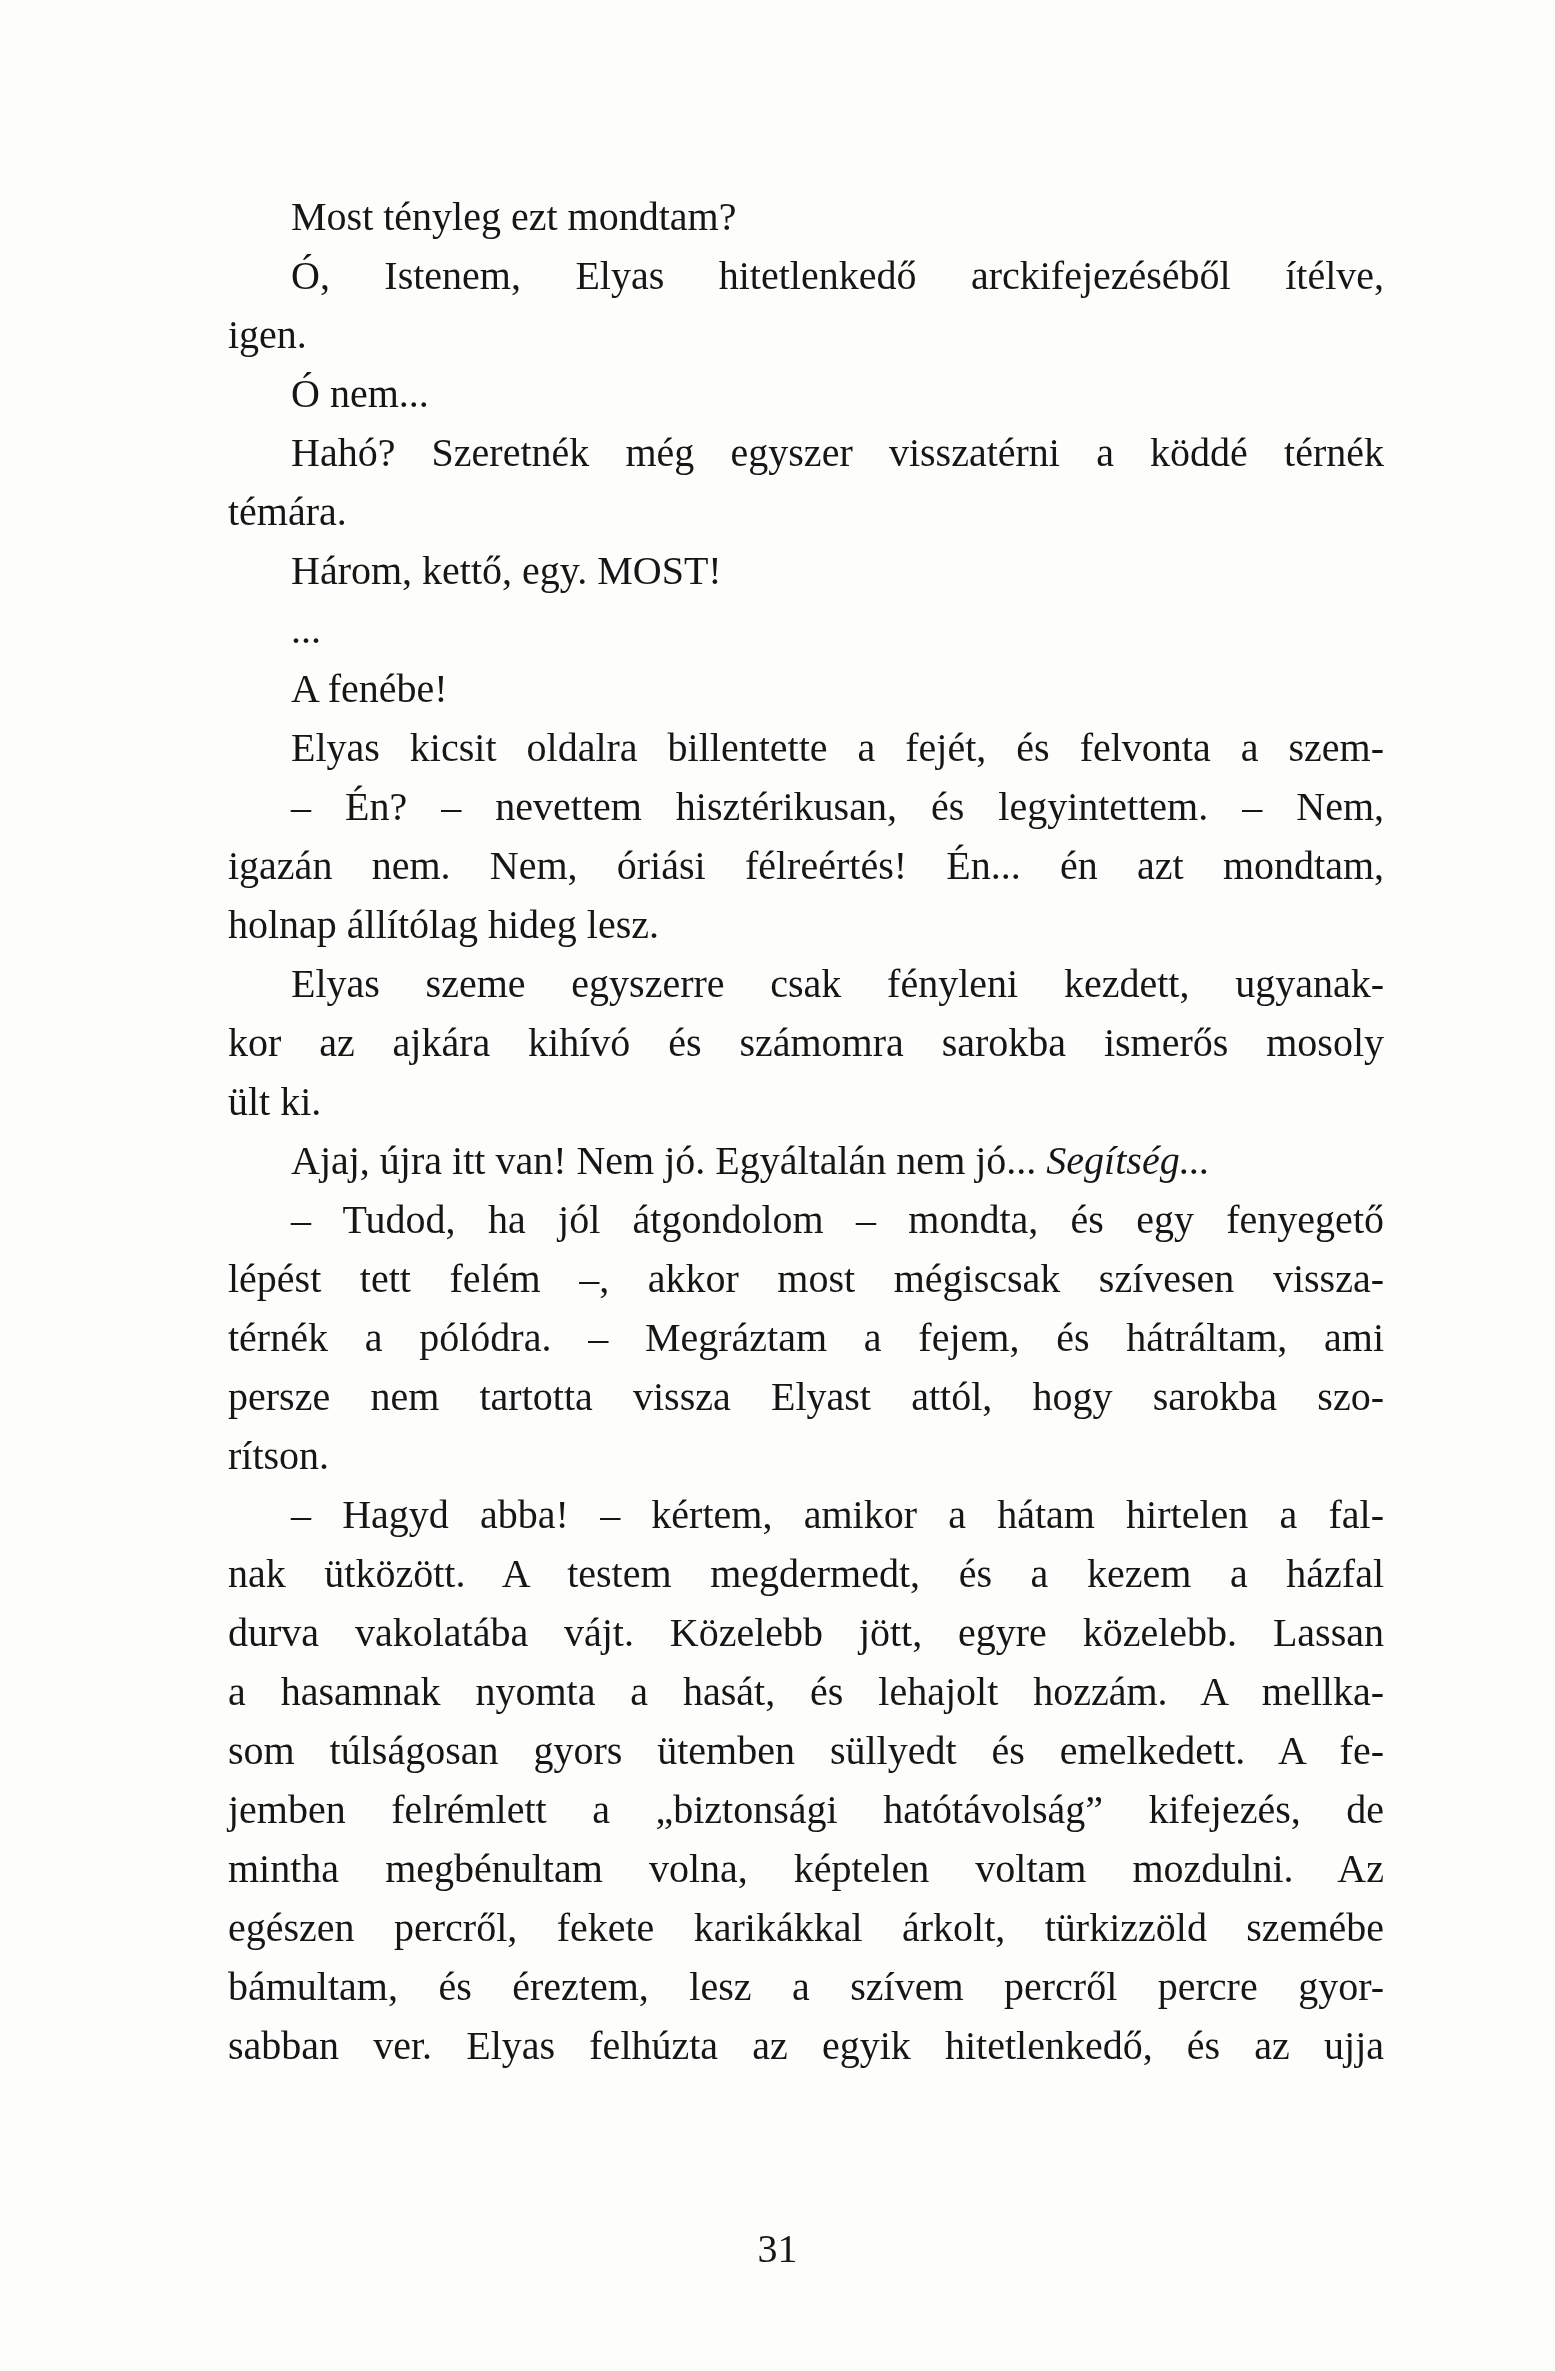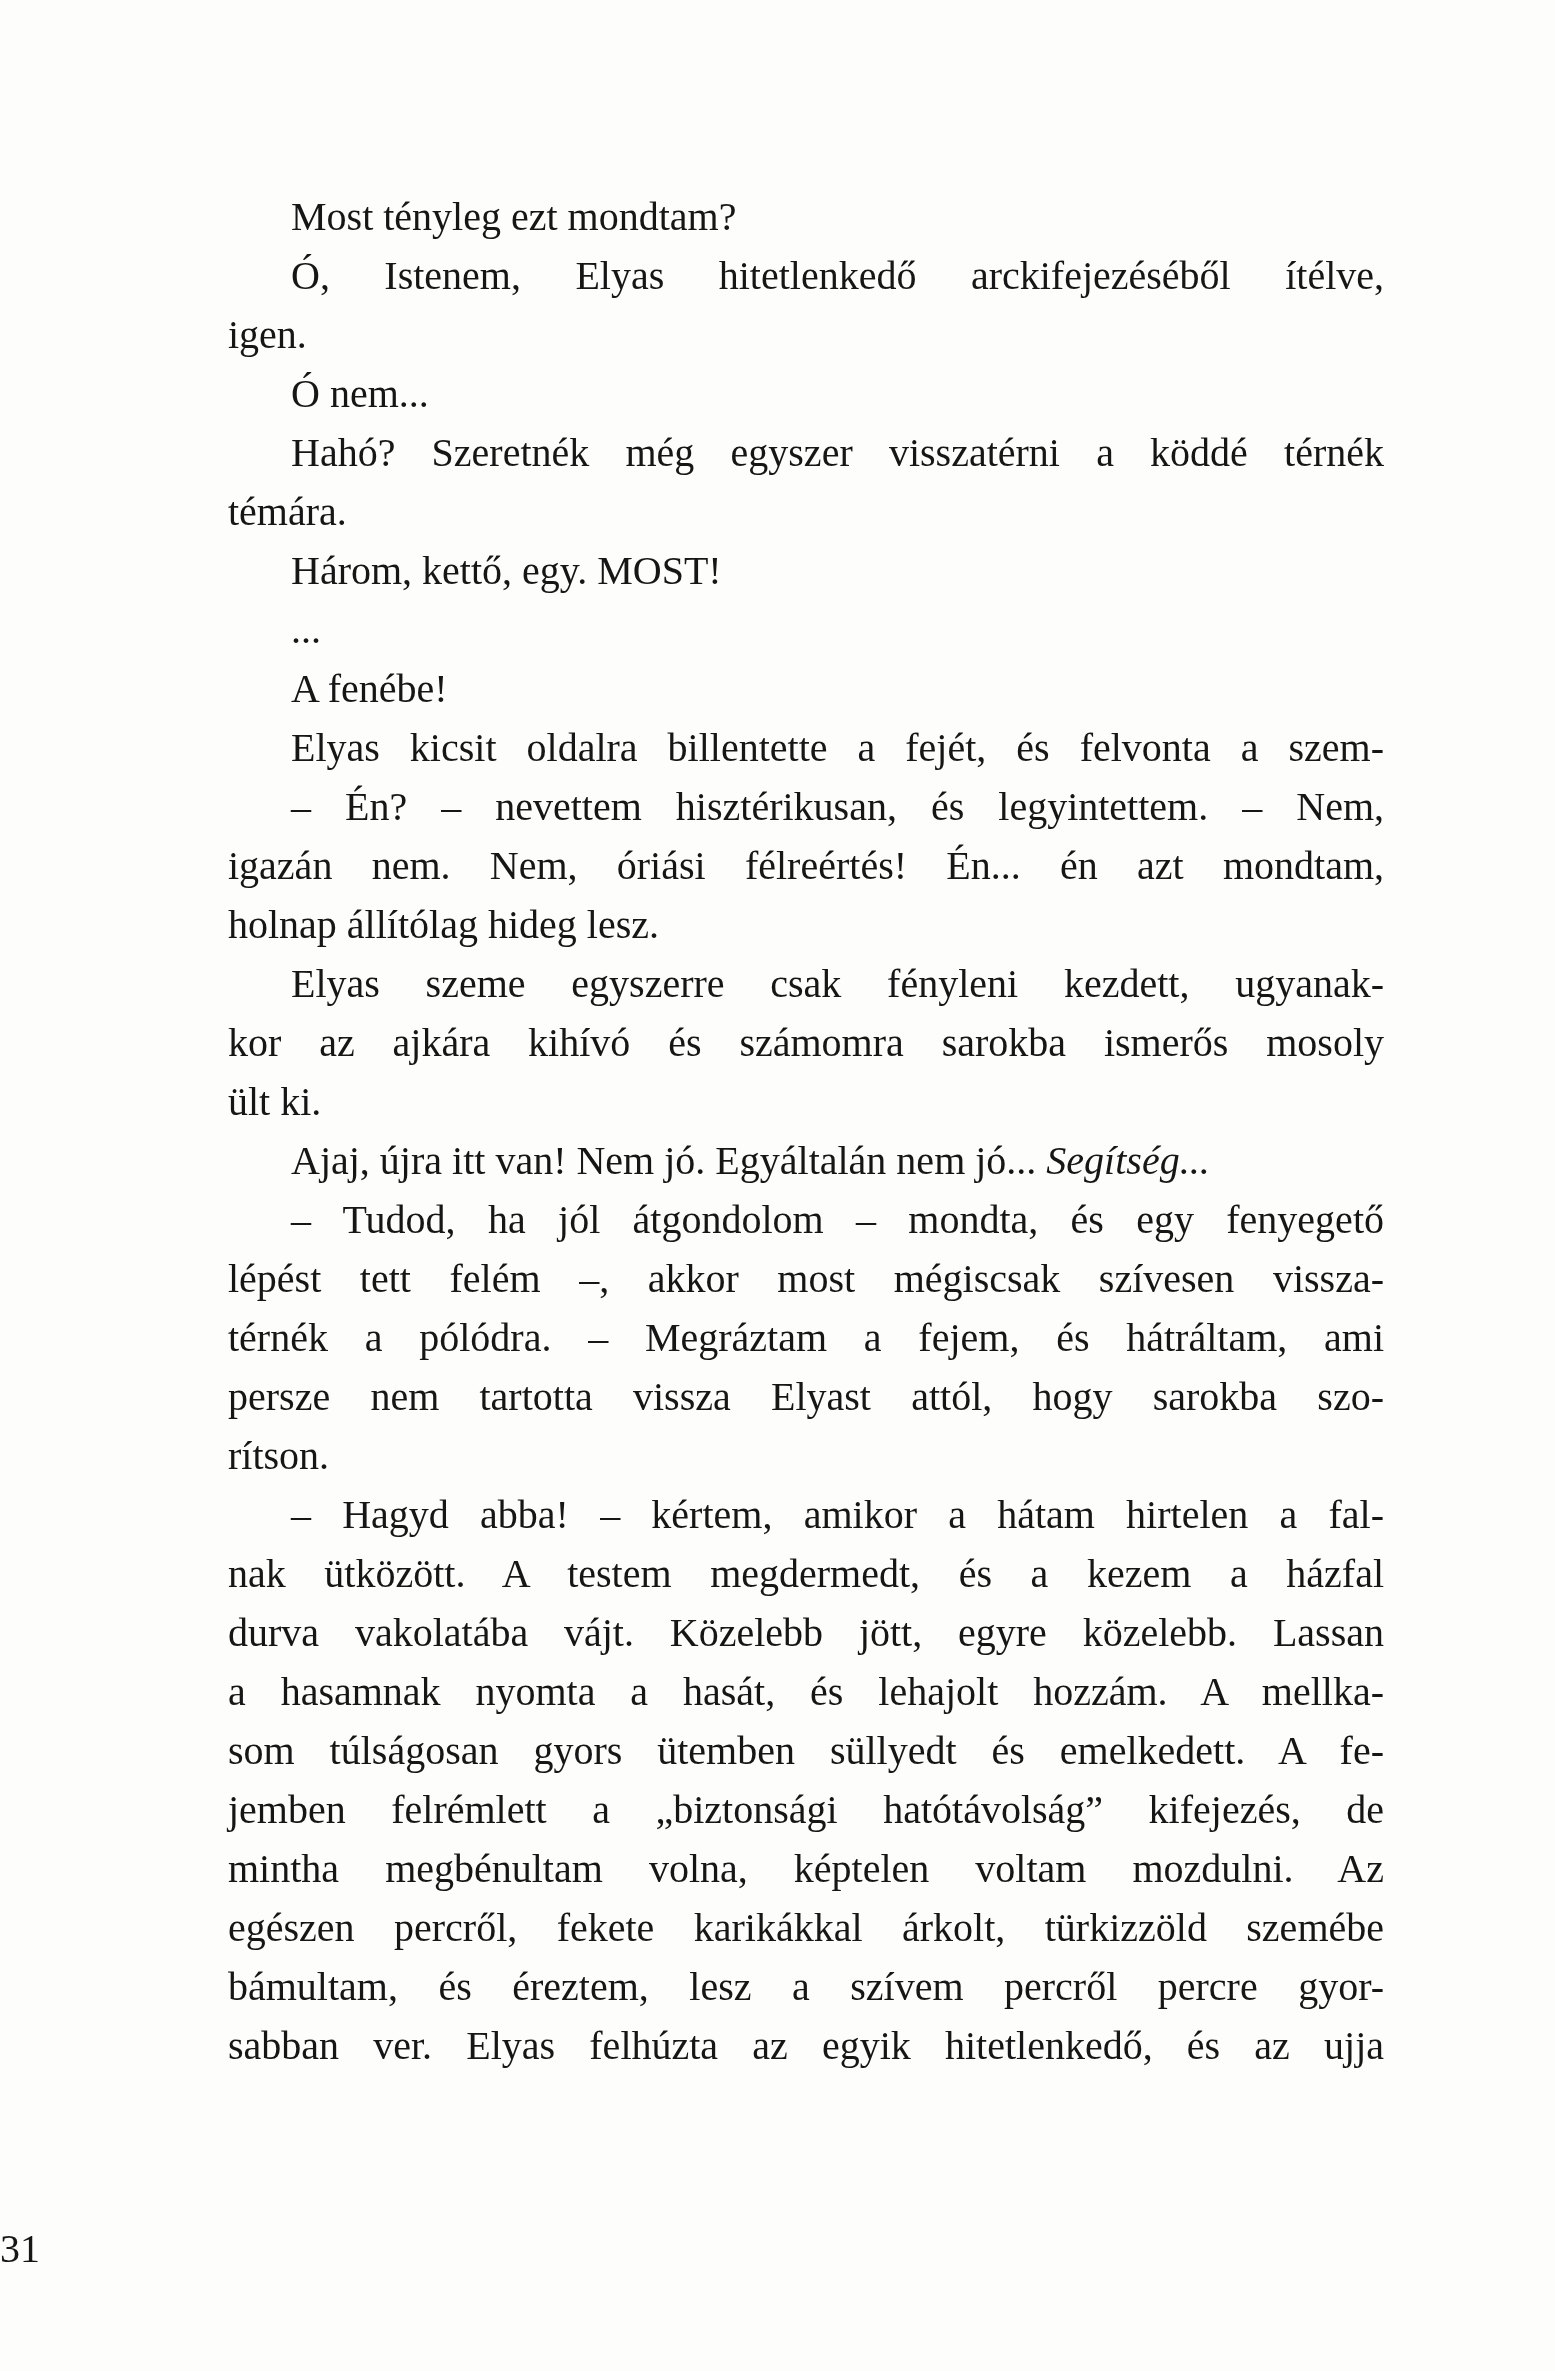--- a/index.html
+++ b/index.html
@@ -38,20 +38,21 @@
     text-align: justify;
     text-align-last: justify;
   }
   .run { font-style: normal; }
   .run.italic { font-style: italic; text-align: center; }
   .pagenum {
     position: absolute;
     top: 2219px;
     left: 0;
     width: 100%;
+    text-align: center;
     font-size: 40px;
     line-height: 59px;
     color: #161616;
   }
 </style>
 </head>
 <body>
 
 <div class="page">
   <div class="text-block">

